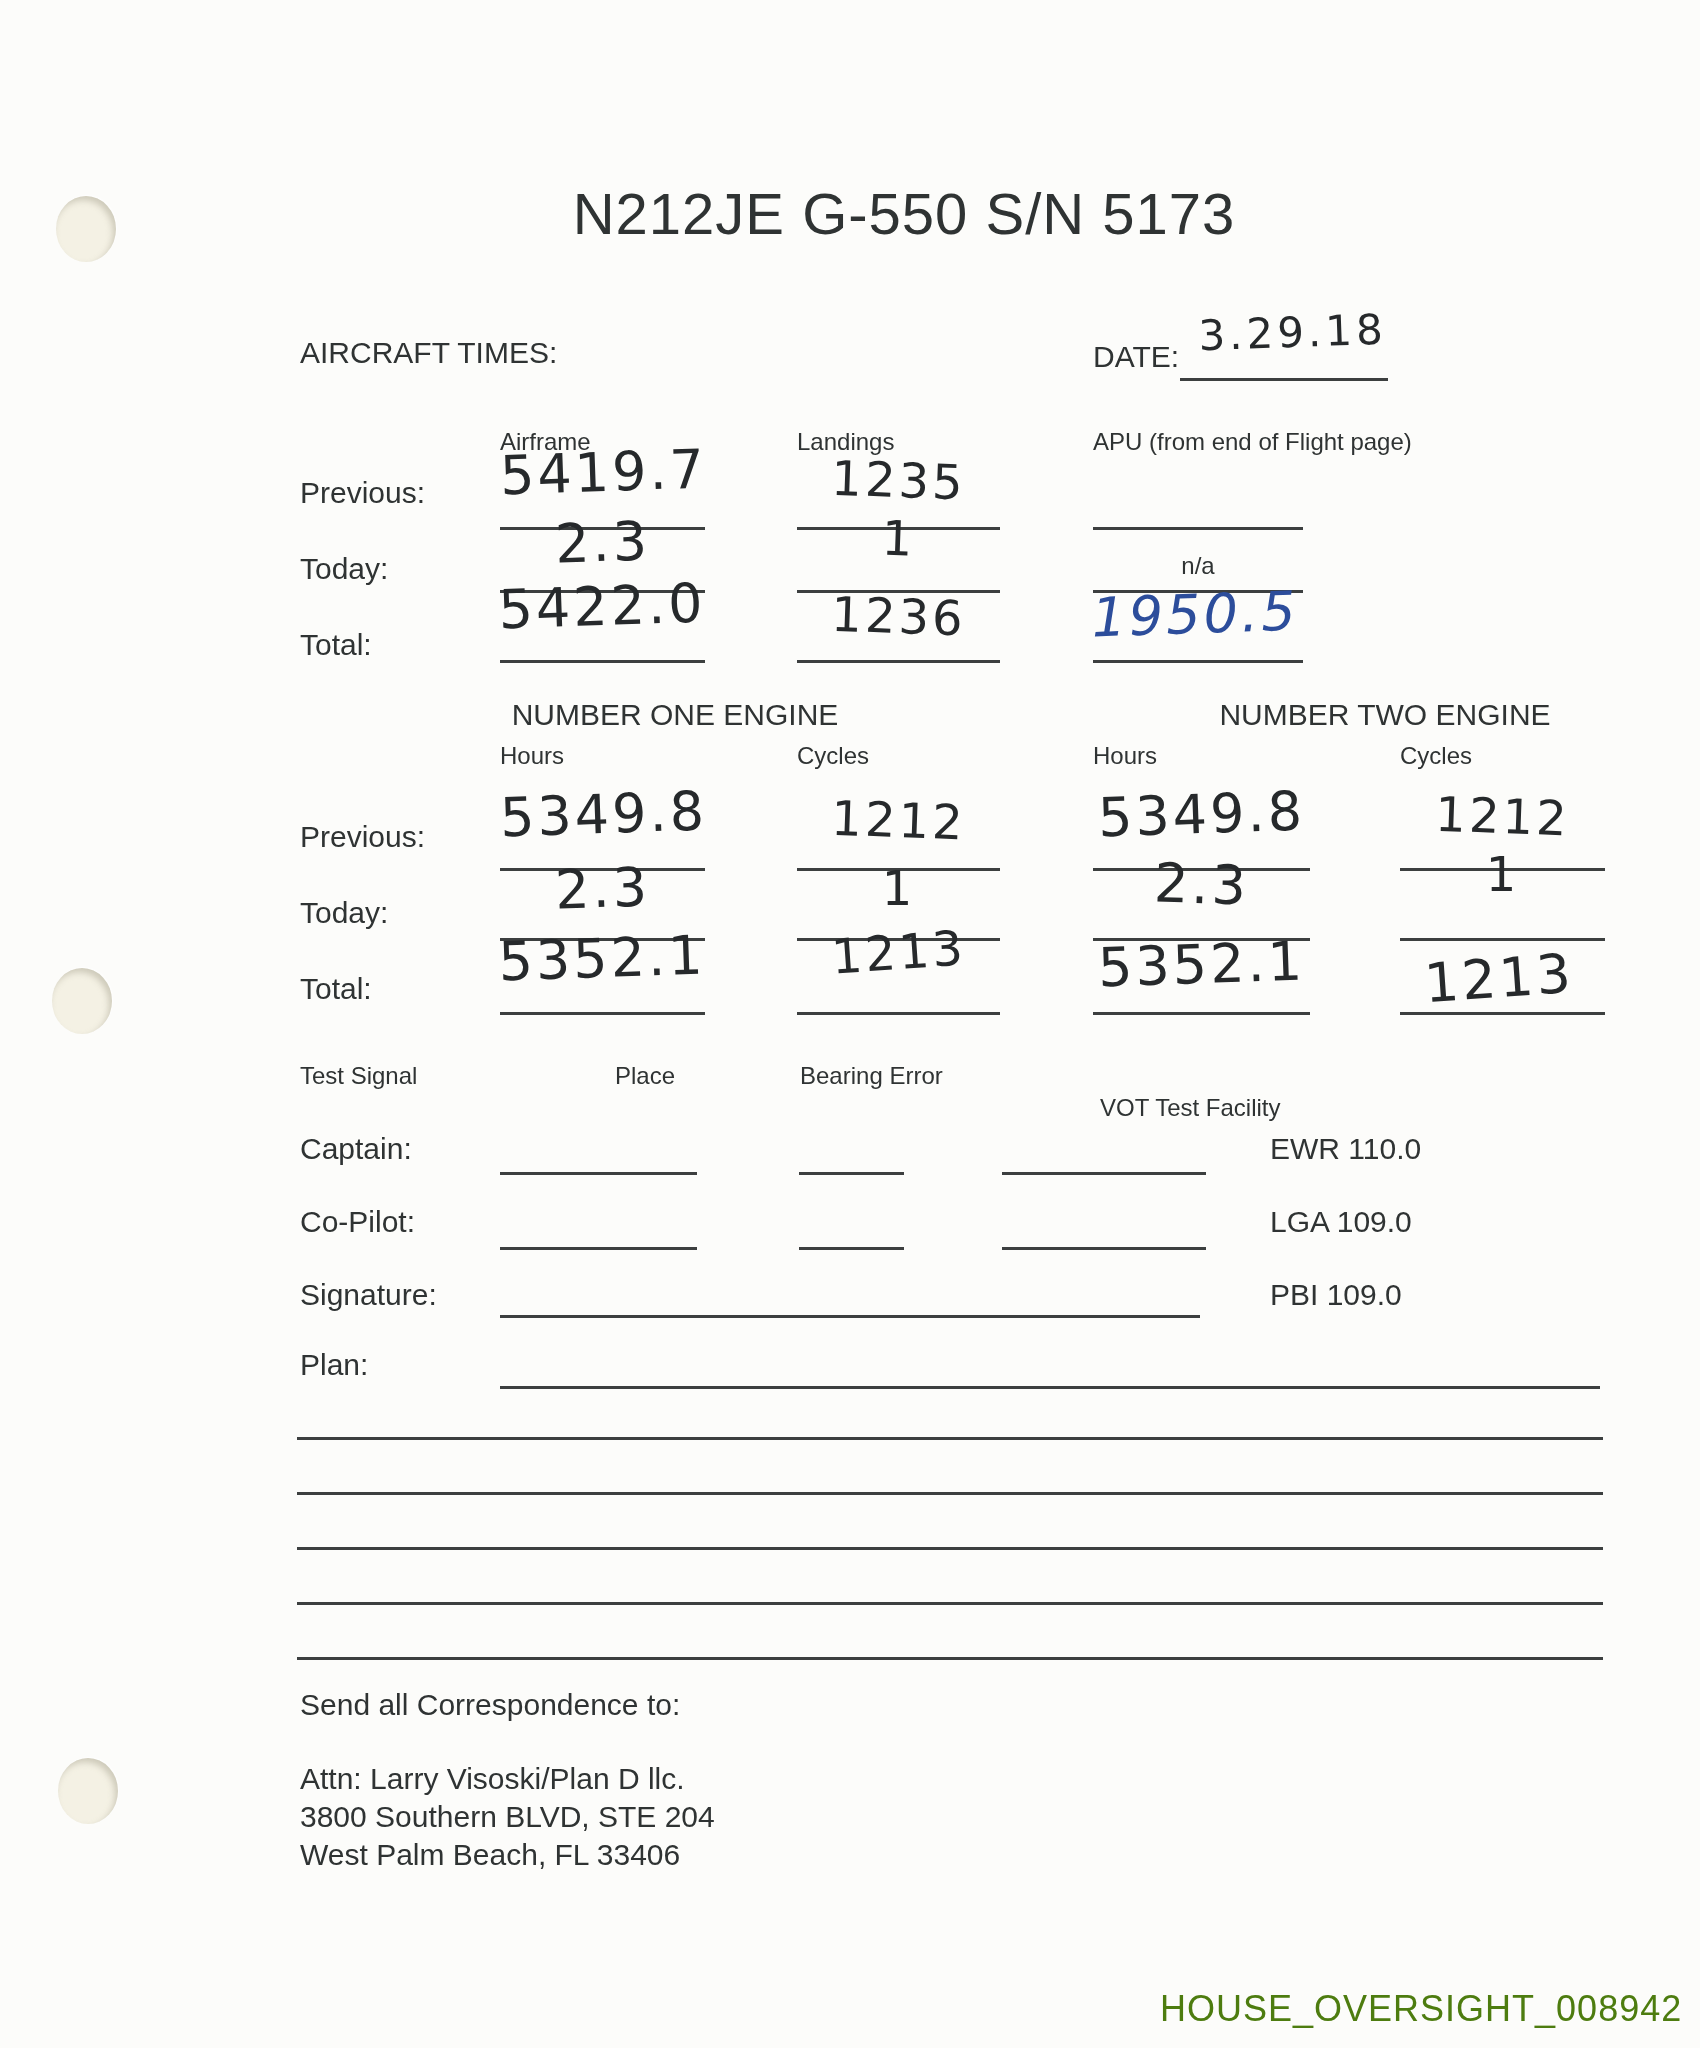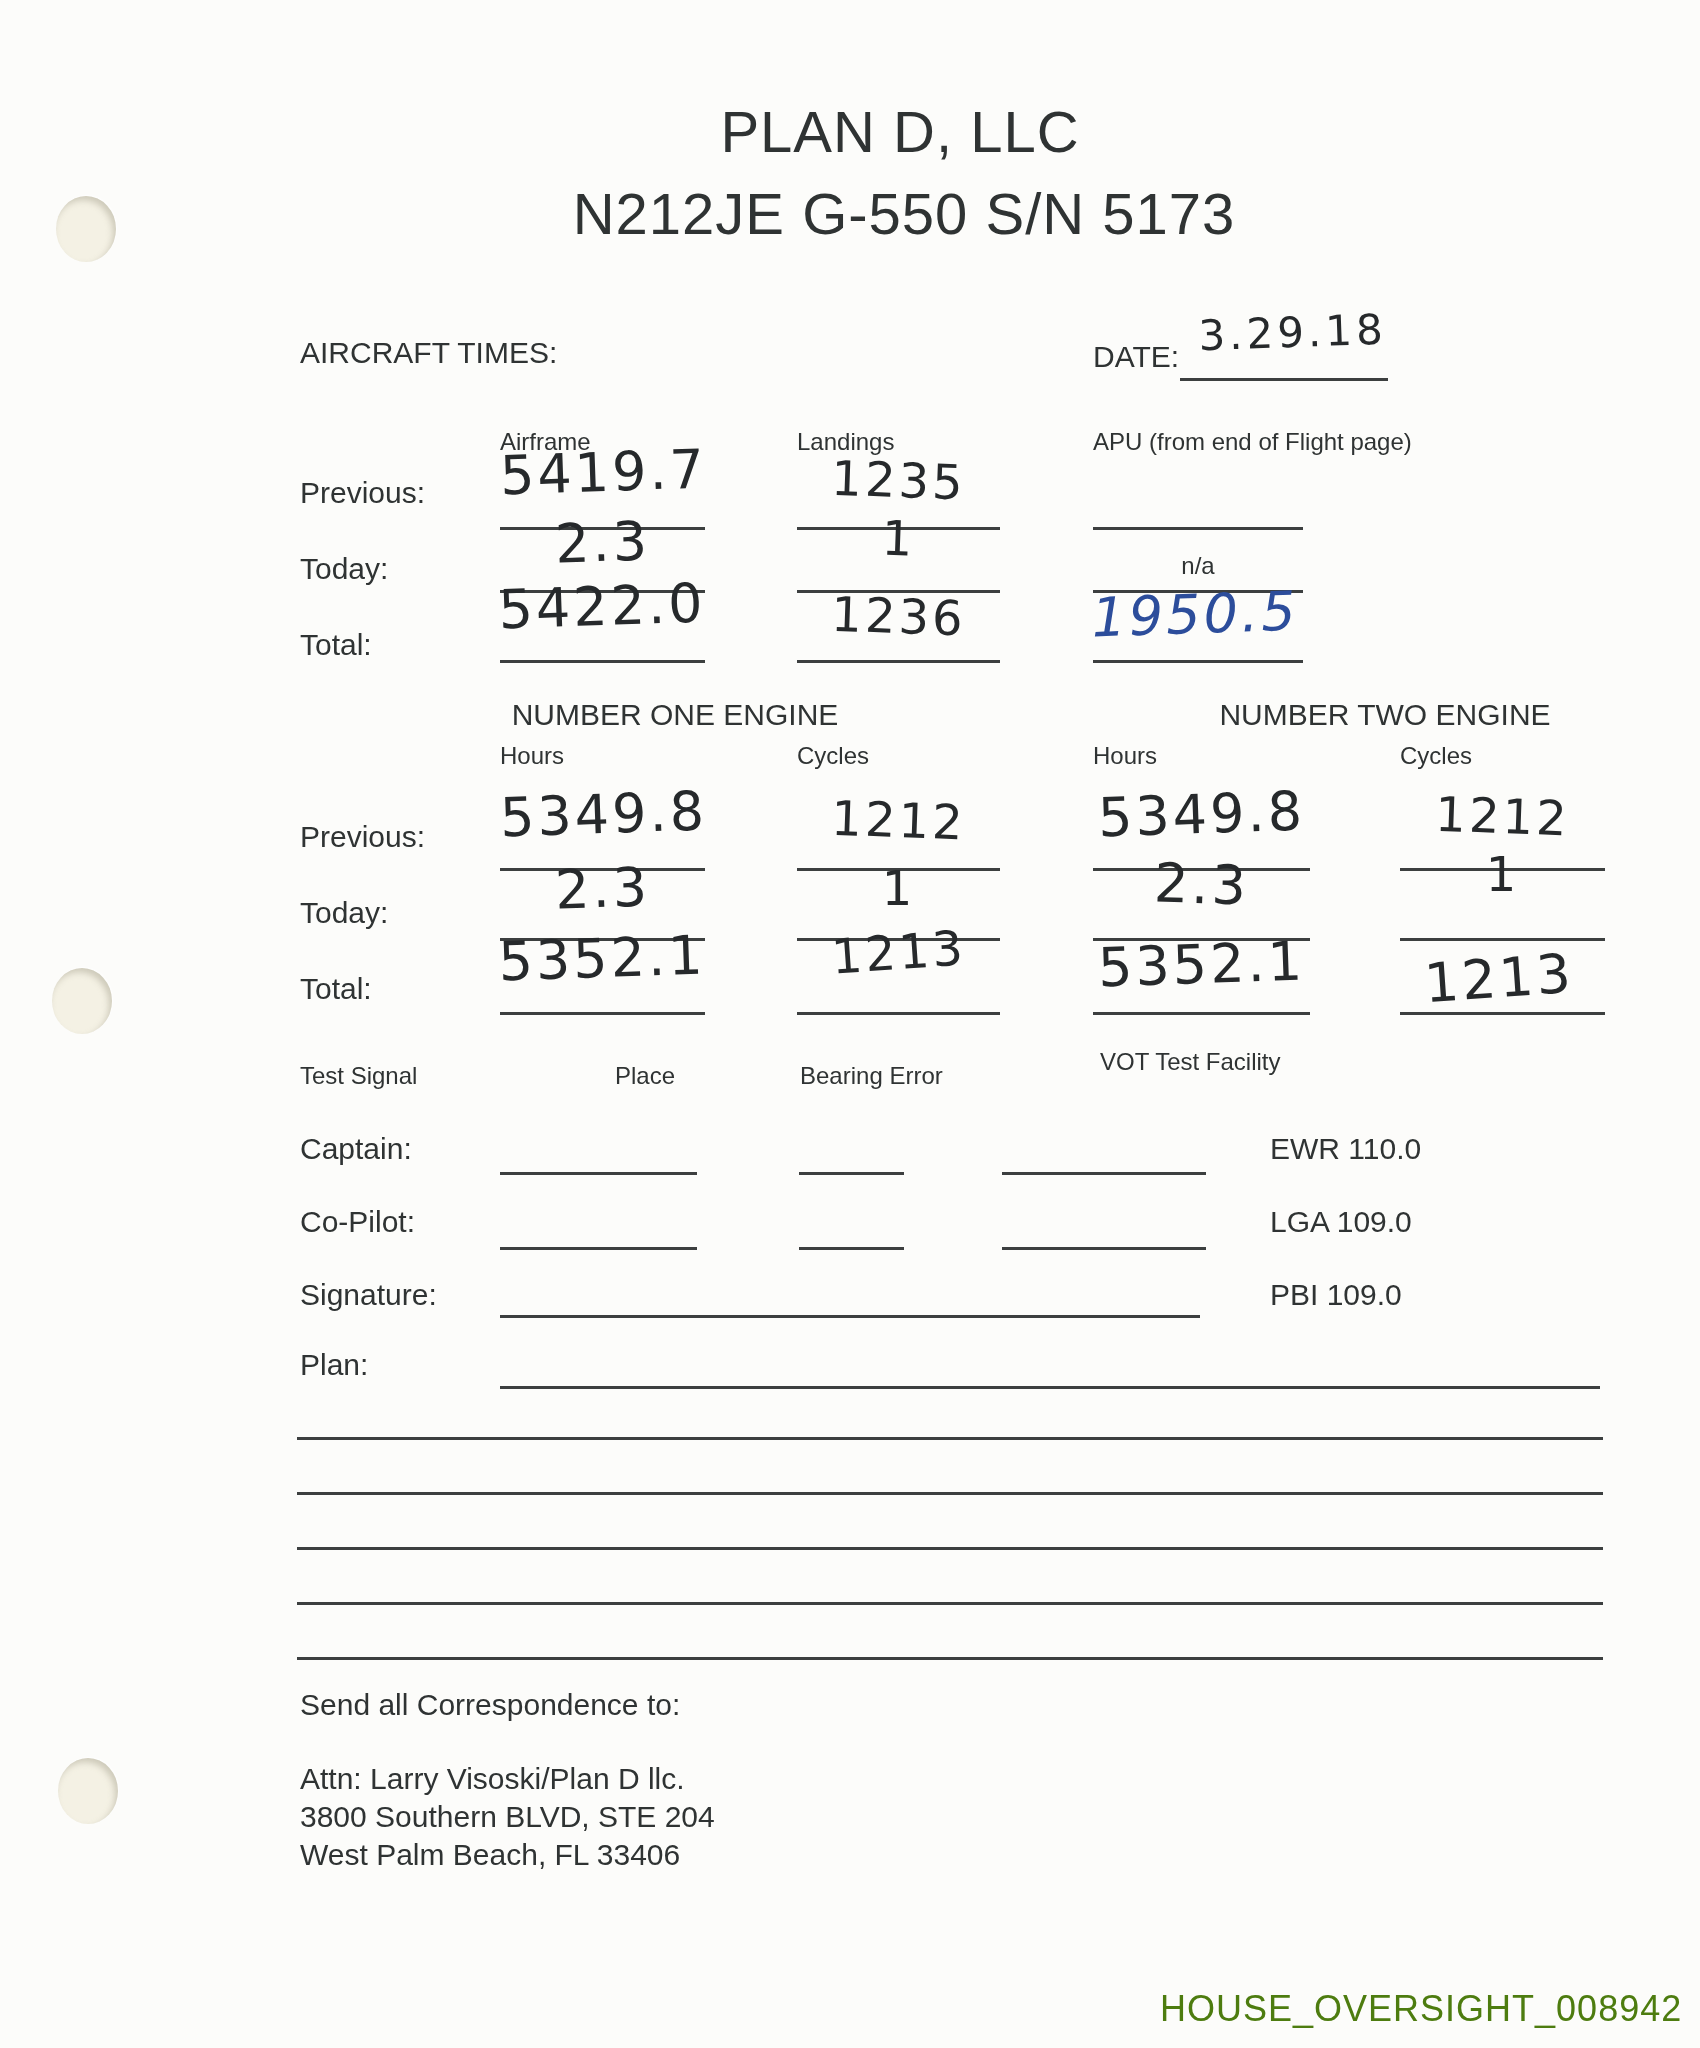--- a/index.html
+++ b/index.html
@@ -36,21 +36,20 @@
 </style>
 </head>
 <body>
 
 <div class="page">
 
   <div class="hole" style="left:56px;top:196px;"></div>
   <div class="hole" style="left:52px;top:968px;"></div>
   <div class="hole" style="left:58px;top:1758px;"></div>
 
-  <div class="abs center hdr-big" style="left:150px;top:98px;width:1500px;">PLAN D, LLC</div>
   <div class="abs center hdr-big" style="left:154px;top:180px;width:1500px;">N212JE G-550 S/N 5173</div>
 
   <div class="abs lbl" style="left:300px;top:336px;">AIRCRAFT TIMES:</div>
   <div class="abs lbl" style="left:1093px;top:340px;">DATE:</div>
   <div class="ln" style="left:1180px;top:378px;width:208px;"></div>
   <div class="abs hw hw-date rot-a ctr" style="left:1185px;top:312px;width:215px;">3.29.18</div>
 
   <div class="abs colhdr" style="left:500px;top:428px;">Airframe</div>
   <div class="abs colhdr" style="left:797px;top:428px;">Landings</div>
   <div class="abs colhdr" style="left:1093px;top:428px;">APU (from end of Flight page)</div>
@@ -113,21 +112,21 @@
   <div class="abs hw hw-sm rot-c ctr" style="left:797px;top:928px;width:203px;">1213</div>
   <div class="ln" style="left:797px;top:1012px;width:203px;"></div>
   <div class="abs hw rot-a ctr" style="left:1093px;top:938px;width:217px;">5352.1</div>
   <div class="ln" style="left:1093px;top:1012px;width:217px;"></div>
   <div class="abs hw rot-c ctr" style="left:1393px;top:952px;width:212px;">1213</div>
   <div class="ln" style="left:1400px;top:1012px;width:205px;"></div>
 
   <div class="abs colhdr" style="left:300px;top:1062px;">Test Signal</div>
   <div class="abs colhdr" style="left:595px;top:1062px;margin-left:20px;">Place</div>
   <div class="abs colhdr" style="left:800px;top:1062px;text-align:center;">Bearing Error</div>
-  <div class="abs colhdr" style="left:1100px;top:1048px;text-align:right;">VOT Test Facility</div>
+  <div class="abs colhdr" style="left:1100px;top:1094px;text-align:right;">VOT Test Facility</div>
 
   <div class="abs lbl" style="left:300px;top:1132px;">Captain:</div>
   <div class="ln" style="left:500px;top:1172px;width:197px;"></div>
   <div class="ln" style="left:799px;top:1172px;width:105px;"></div>
   <div class="ln" style="left:1002px;top:1172px;width:204px;"></div>
   <div class="abs lbl" style="left:1270px;top:1132px;">EWR 110.0</div>
 
   <div class="abs lbl" style="left:300px;top:1205px;">Co-Pilot:</div>
   <div class="ln" style="left:500px;top:1247px;width:197px;"></div>
   <div class="ln" style="left:799px;top:1247px;width:105px;"></div>

